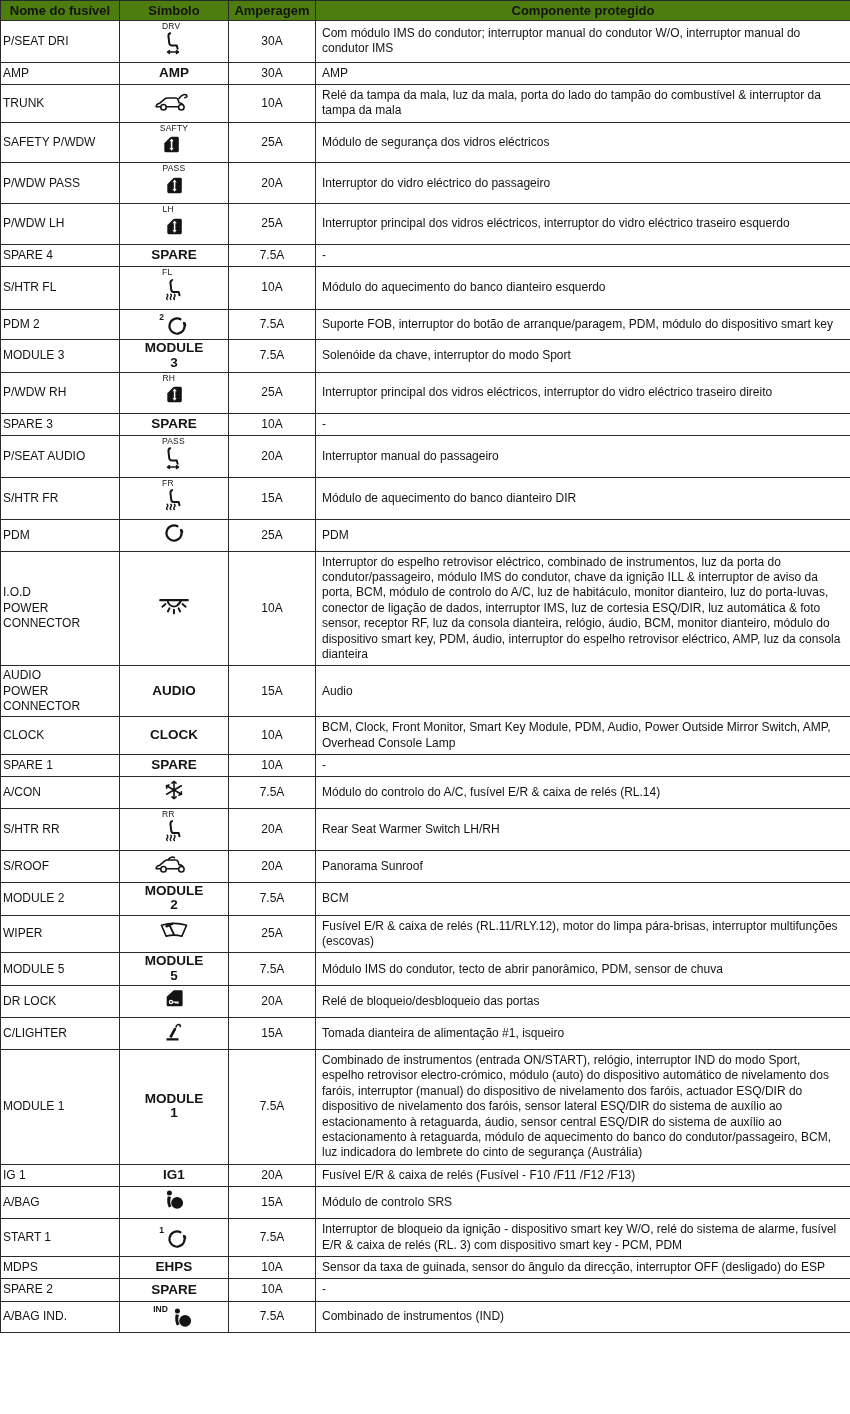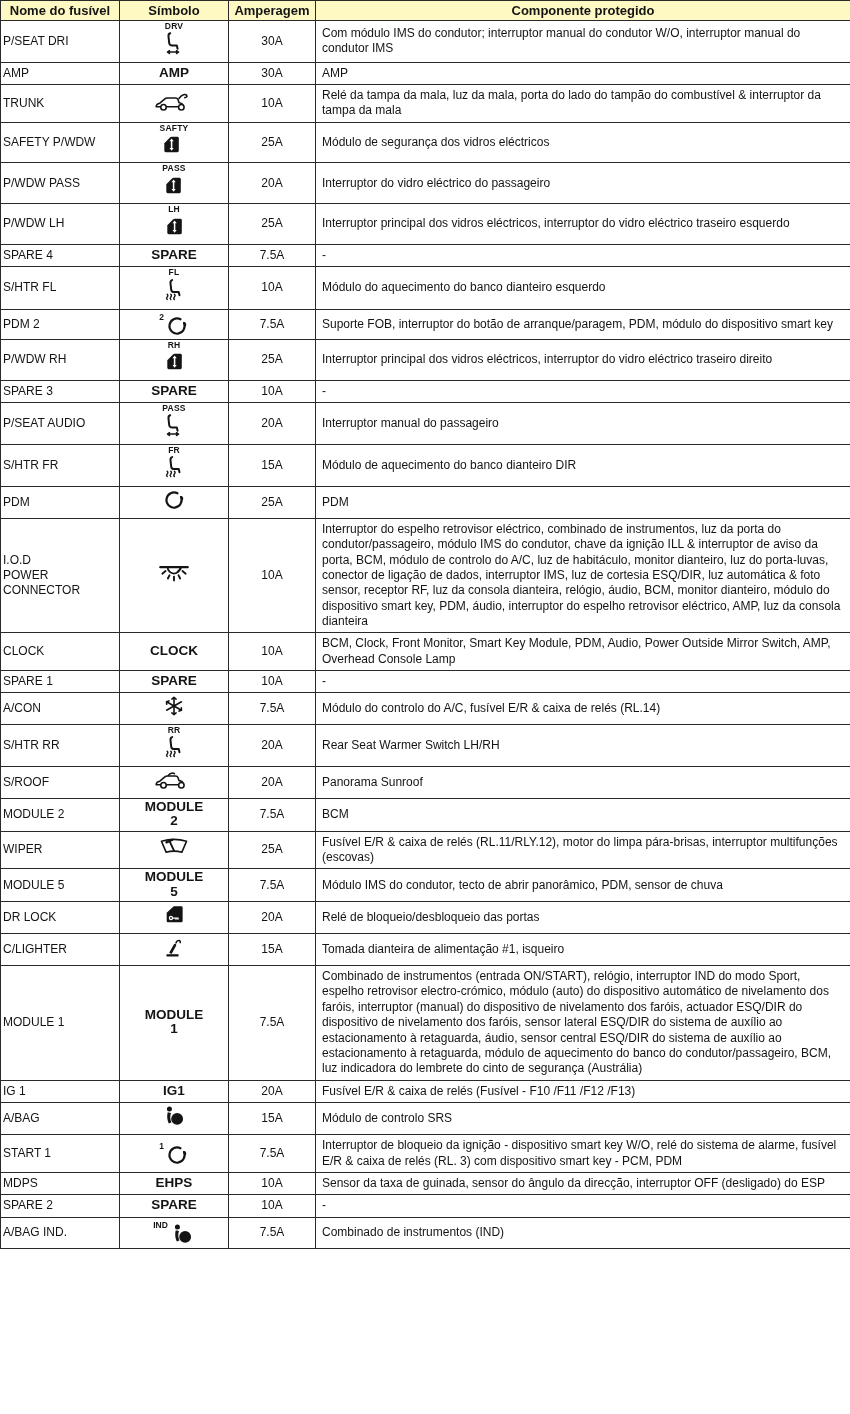--- a/index.html
+++ b/index.html
@@ -1,26 +1,26 @@
 <!DOCTYPE html>
 <html><head>
 <meta charset="utf-8">
 <style>
   html,body{margin:0;padding:0;background:#fff;}
   body{width:850px;font-family:"Liberation Sans",sans-serif;color:#141414;}
   table{border-collapse:collapse;width:850px;table-layout:fixed;}
   th,td{border:1.5px solid #2a2a2a;box-sizing:border-box;vertical-align:middle;}
-  thead th{font-size:13px;font-weight:bold;padding:2px 2px;text-align:center;background:#fef9c3;}
+  thead th{font-size:13px;font-weight:bold;padding:2px 2px;text-align:center;background:#4d7c0f;}
   td{font-size:12px;line-height:1.28;}
   td.name{text-align:left;white-space:pre-line;padding:2px 2px;}
   td.sym{text-align:center;padding:1px 2px;}
   td.amp{text-align:center;padding:3px 2px;}
   td.comp{text-align:left;padding:3px 6px;}
   .sym-wrap{display:inline-block;text-align:left;vertical-align:middle;}
-  .sym-label{display:block;font-size:8.5px;font-weight:bold;line-height:1.1;letter-spacing:.2px;text-align:center;}
+  .sym-label{display:block;font-size:8.5px;font-weight:normal;line-height:1.1;letter-spacing:.2px;}
   .sym-text{display:inline-block;font-weight:bold;font-size:13.5px;line-height:1.08;white-space:pre-line;text-align:center;}
   .sym-line{display:inline-flex;align-items:flex-start;}
   .sym-sup{font-size:8.5px;font-weight:bold;transform:translateY(-2px);margin-right:1px;}
   .sym-icon{display:inline-block;line-height:0;}
   .sym-icon svg{display:inline-block;}
 </style>
 </head>
 <body>
 
 <table>
@@ -136,20 +136,27 @@
                   <g fill="none" stroke="#141414" stroke-linecap="round">
                     <path d="M15.5 5.3A7.6 7.6 0 1 0 19 9" stroke-width="2.1"></path>
                     <path d="M18.9 8.9q1.9.3 1.5 2.3" stroke-width="1.6"></path>
                   </g>
                 </svg></span>
             </span></span></td>
         <td class="amp">7.5A</td>
         <td class="comp">Suporte FOB, interruptor do botão de arranque/paragem, PDM, módulo do dispositivo smart key</td>
       </tr>
       <tr>
+        <td class="name">MODULE 3</td>
+        <td class="sym"><span class="sym-wrap"><span class="sym-text">MODULE
+3</span></span></td>
+        <td class="amp">7.5A</td>
+        <td class="comp">Solenóide da chave, interruptor do modo Sport</td>
+      </tr>
+      <tr>
         <td class="name">P/WDW RH</td>
         <td class="sym"><span class="sym-wrap"><span class="sym-label">RH</span><span class="sym-line">
               <span class="sym-icon"><svg width="23" height="24" viewBox="0 0 24 23">
                   <path d="M4.5 9.6 10.7 3.5Q11.3 3 12.1 3h6.1Q19.6 3 19.6 4.4v13.2Q19.6 19 18.2 19H6Q4.5 19 4.5 17.6Z" fill="#141414"></path>
                   <path d="M12.1 6.4v9.2" stroke="#fff" stroke-width="1.6"></path>
                   <path d="M12.1 4.6 9.9 7.5h4.4ZM12.1 17.4 9.9 14.5h4.4Z" fill="#fff"></path>
                 </svg></span>
             </span></span></td>
         <td class="amp">25A</td>
         <td class="comp">Interruptor principal dos vidros eléctricos, interruptor do vidro eléctrico traseiro direito</td>
@@ -210,20 +217,28 @@
                     <path d="M11 6.5a6 6 0 0 0 12 0Z" stroke-width="1.7"></path>
                     <path d="M20.3 10.6l3.2-2.8" stroke-width="1.5"></path>
                     <path d="M9 10.2 6 12.6M12.7 14.2l-1.5 3M17 15.4V19M21.3 14.2l1.5 3M25 10.2l3 2.4" stroke-width="1.8"></path>
                   </g>
                 </svg></span>
             </span></span></td>
         <td class="amp">10A</td>
         <td class="comp">Interruptor do espelho retrovisor eléctrico, combinado de instrumentos, luz da porta do condutor/passageiro, módulo IMS do condutor, chave da ignição ILL &amp; interruptor de aviso da porta, BCM, módulo de controlo do A/C, luz de habitáculo, monitor dianteiro, luz do porta-luvas, conector de ligação de dados, interruptor IMS, luz de cortesia ESQ/DIR, luz automática &amp; foto sensor, receptor RF, luz da consola dianteira, relógio, áudio, BCM, monitor dianteiro, módulo do dispositivo smart key, PDM, áudio, interruptor do espelho retrovisor eléctrico, AMP, luz da consola dianteira</td>
       </tr>
       <tr>
+        <td class="name">AUDIO
+POWER
+CONNECTOR</td>
+        <td class="sym"><span class="sym-wrap"><span class="sym-text">AUDIO</span></span></td>
+        <td class="amp">15A</td>
+        <td class="comp">Audio</td>
+      </tr>
+      <tr>
         <td class="name">CLOCK</td>
         <td class="sym"><span class="sym-wrap"><span class="sym-text">CLOCK</span></span></td>
         <td class="amp">10A</td>
         <td class="comp">BCM, Clock, Front Monitor, Smart Key Module, PDM, Audio, Power Outside Mirror Switch, AMP, Overhead Console Lamp</td>
       </tr>
       <tr>
         <td class="name">SPARE 1</td>
         <td class="sym"><span class="sym-wrap"><span class="sym-text">SPARE</span></span></td>
         <td class="amp">10A</td>
         <td class="comp">-</td>

